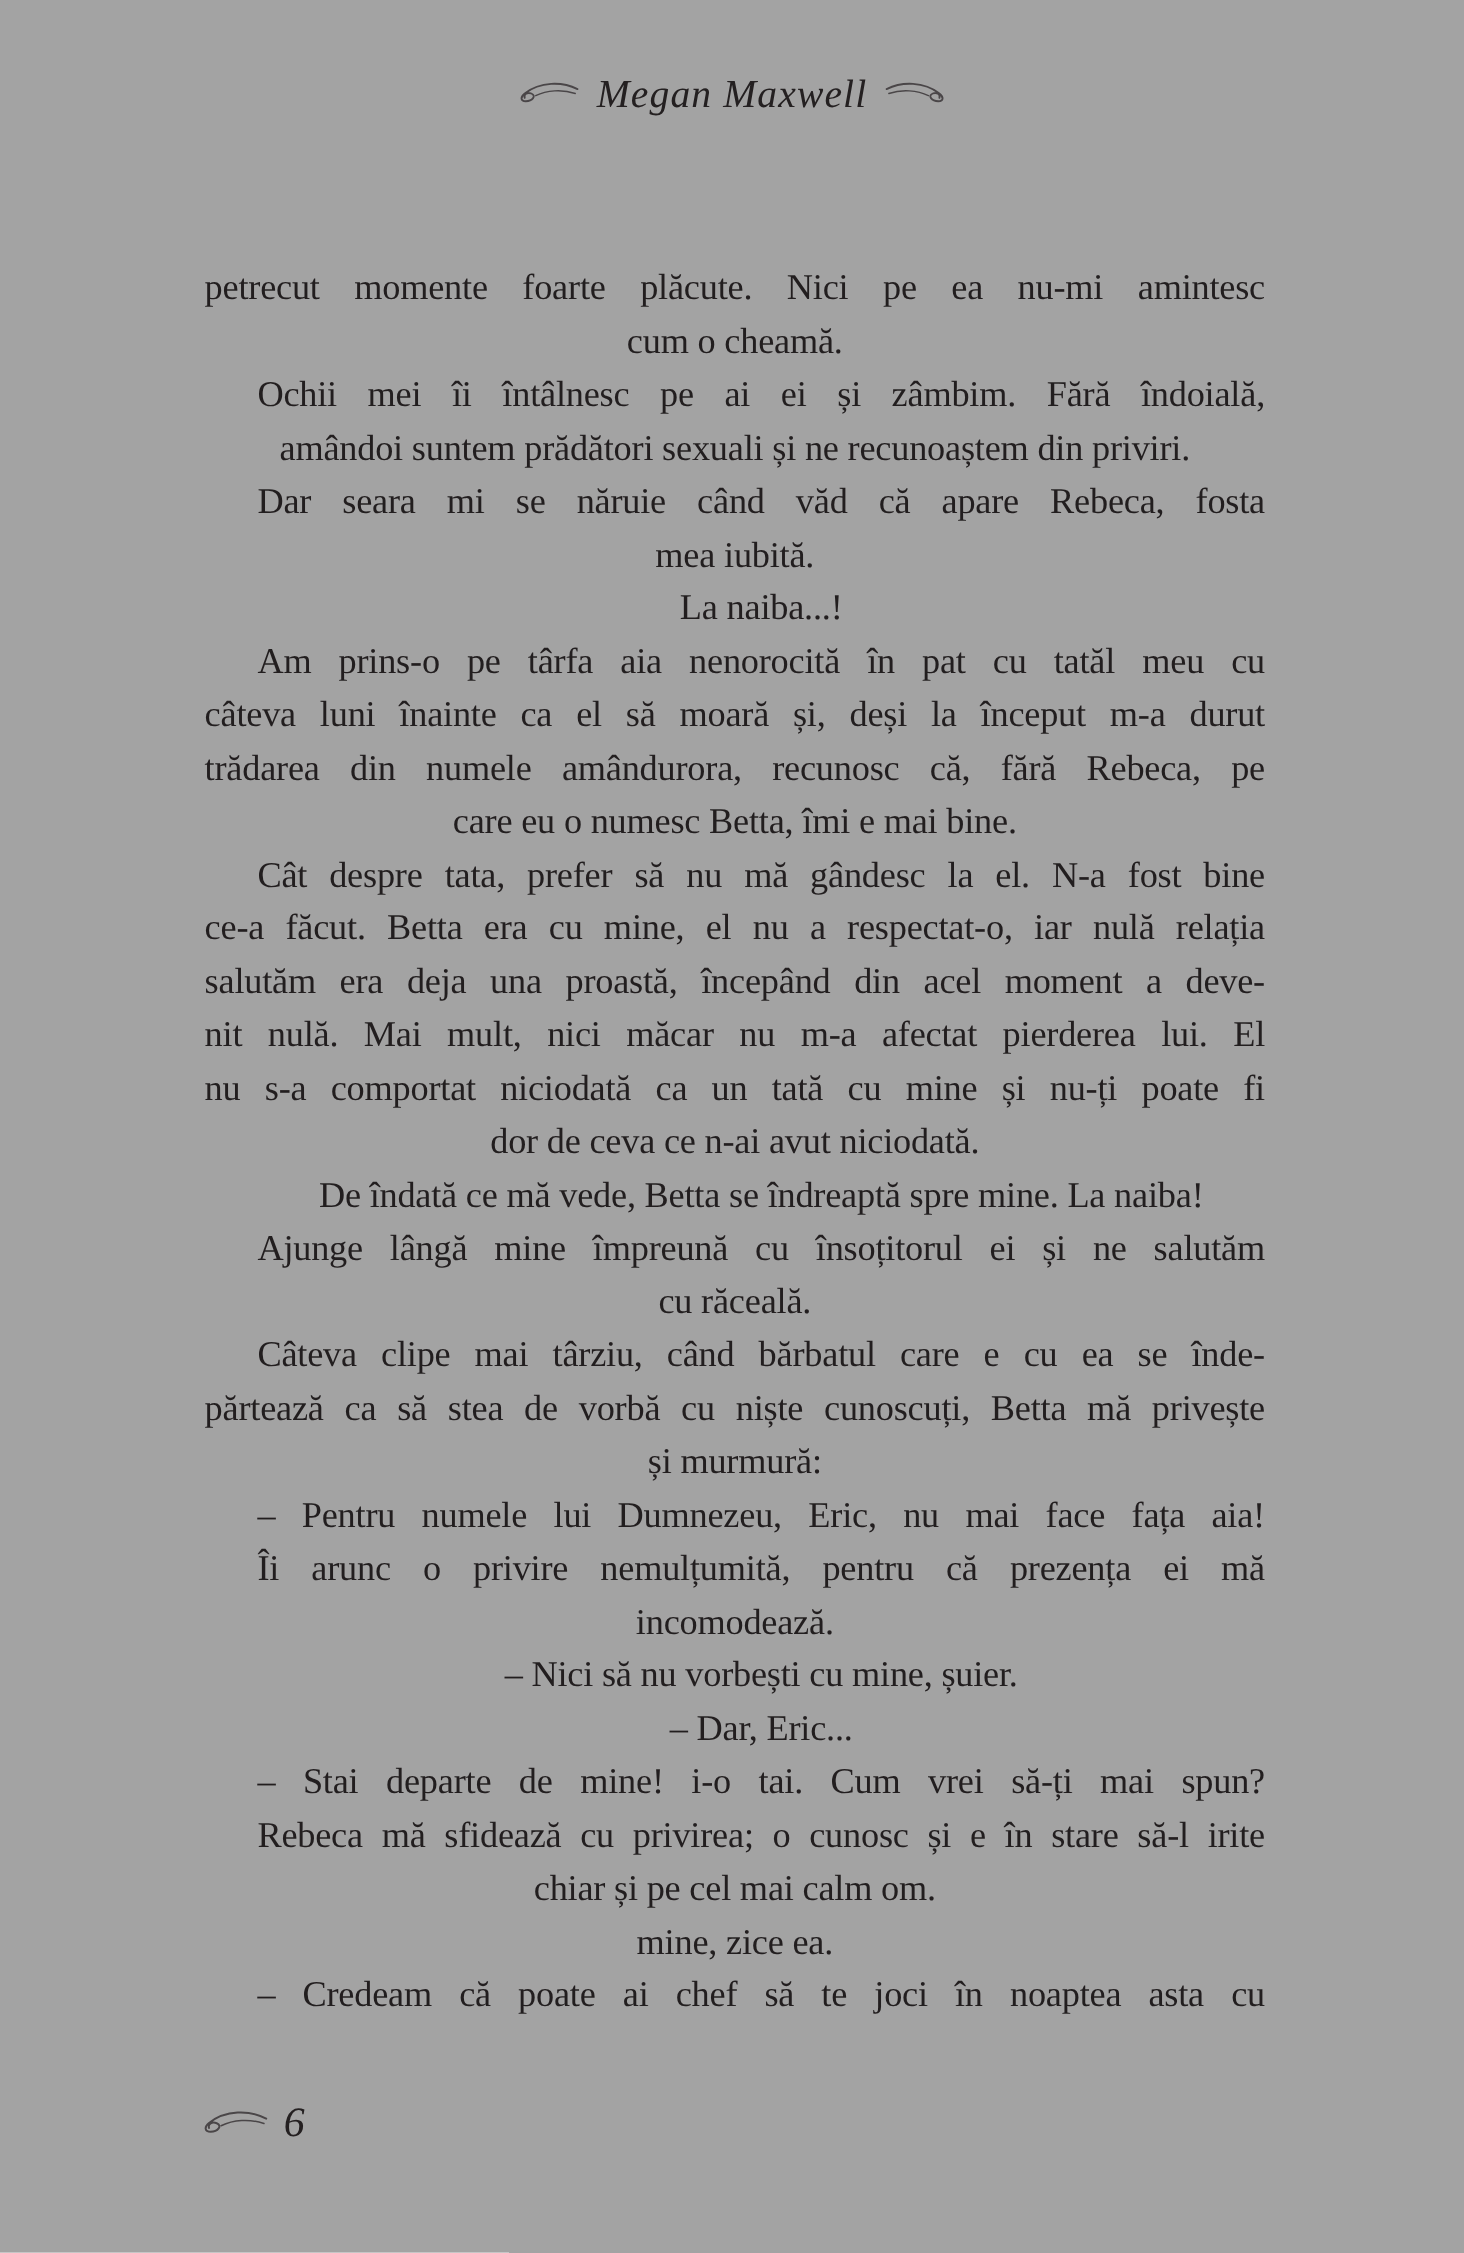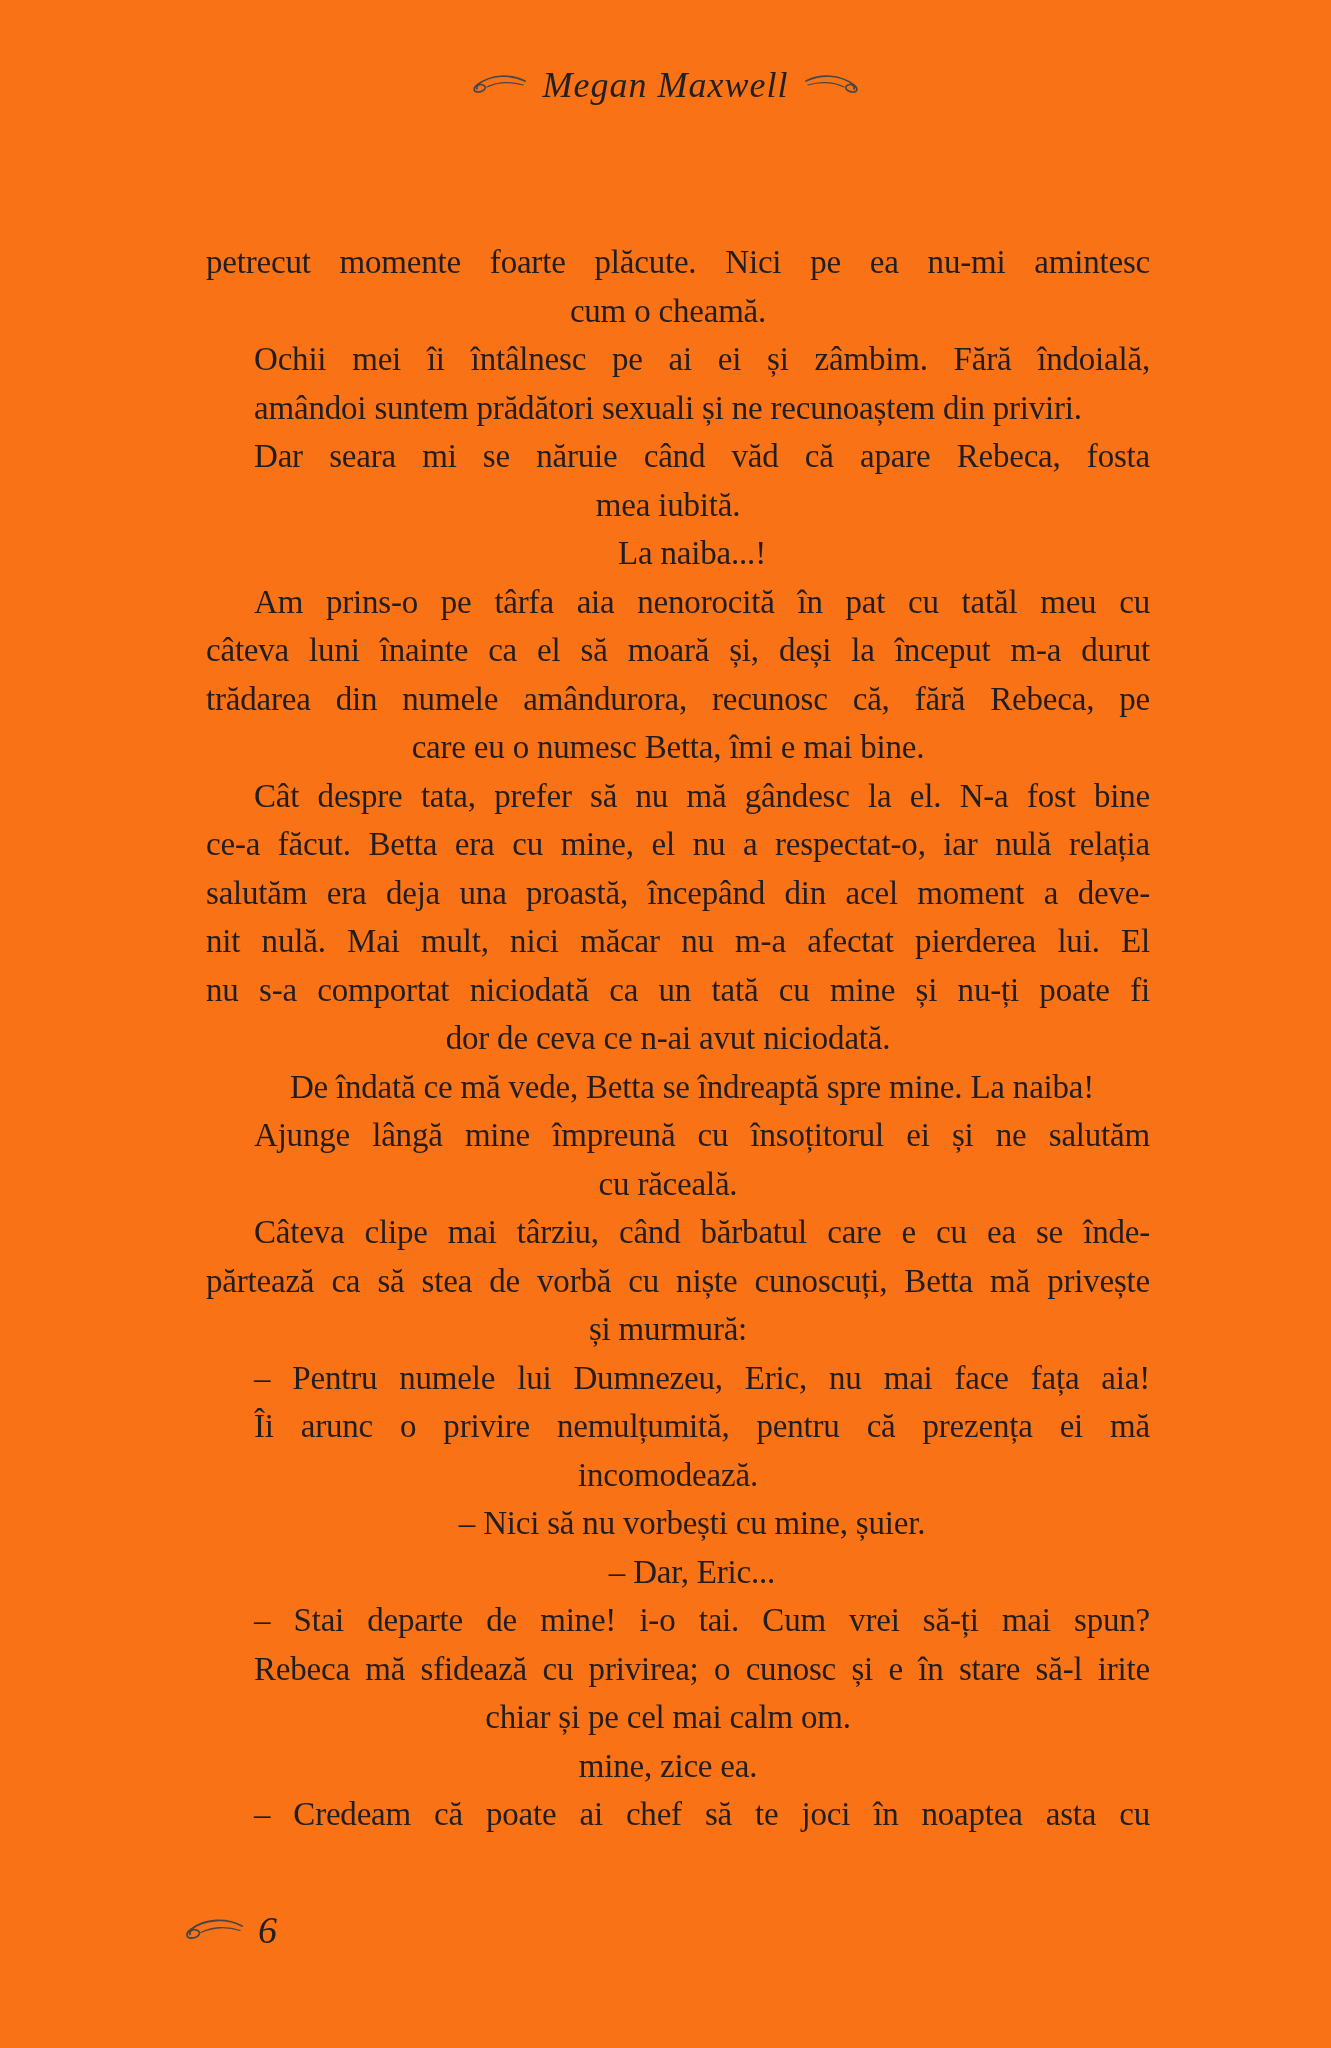--- a/index.html
+++ b/index.html
@@ -4,21 +4,21 @@
 <style>
   html, body {
     margin: 0;
     padding: 0;
     background: #ffffff;
   }
   .page {
     position: relative;
     width: 1331px;
     height: 2048px;
-    background: #f97316;
+    background: #a3a3a3;
     color: #221e1f;
     font-family: "Liberation Serif", "DejaVu Serif", serif;
     overflow: hidden;
   }
   .running-header {
     position: absolute;
     top: 64px;
     left: 0;
     width: 100%;
     display: flex;
@@ -53,21 +53,20 @@
     letter-spacing: -0.2px;
   }
   .line {
     white-space: nowrap;
     text-align: center;
   }
   .line.justify {
     white-space: normal;
     text-align: justify;
     text-align-last: justify;
-    margin-left: 20px;
   }
   .line.indent {
     padding-left: 48px;
   }
   .page-footer {
     position: absolute;
     left: 182px;
     top: 1908px;
     display: flex;
     align-items: center;

